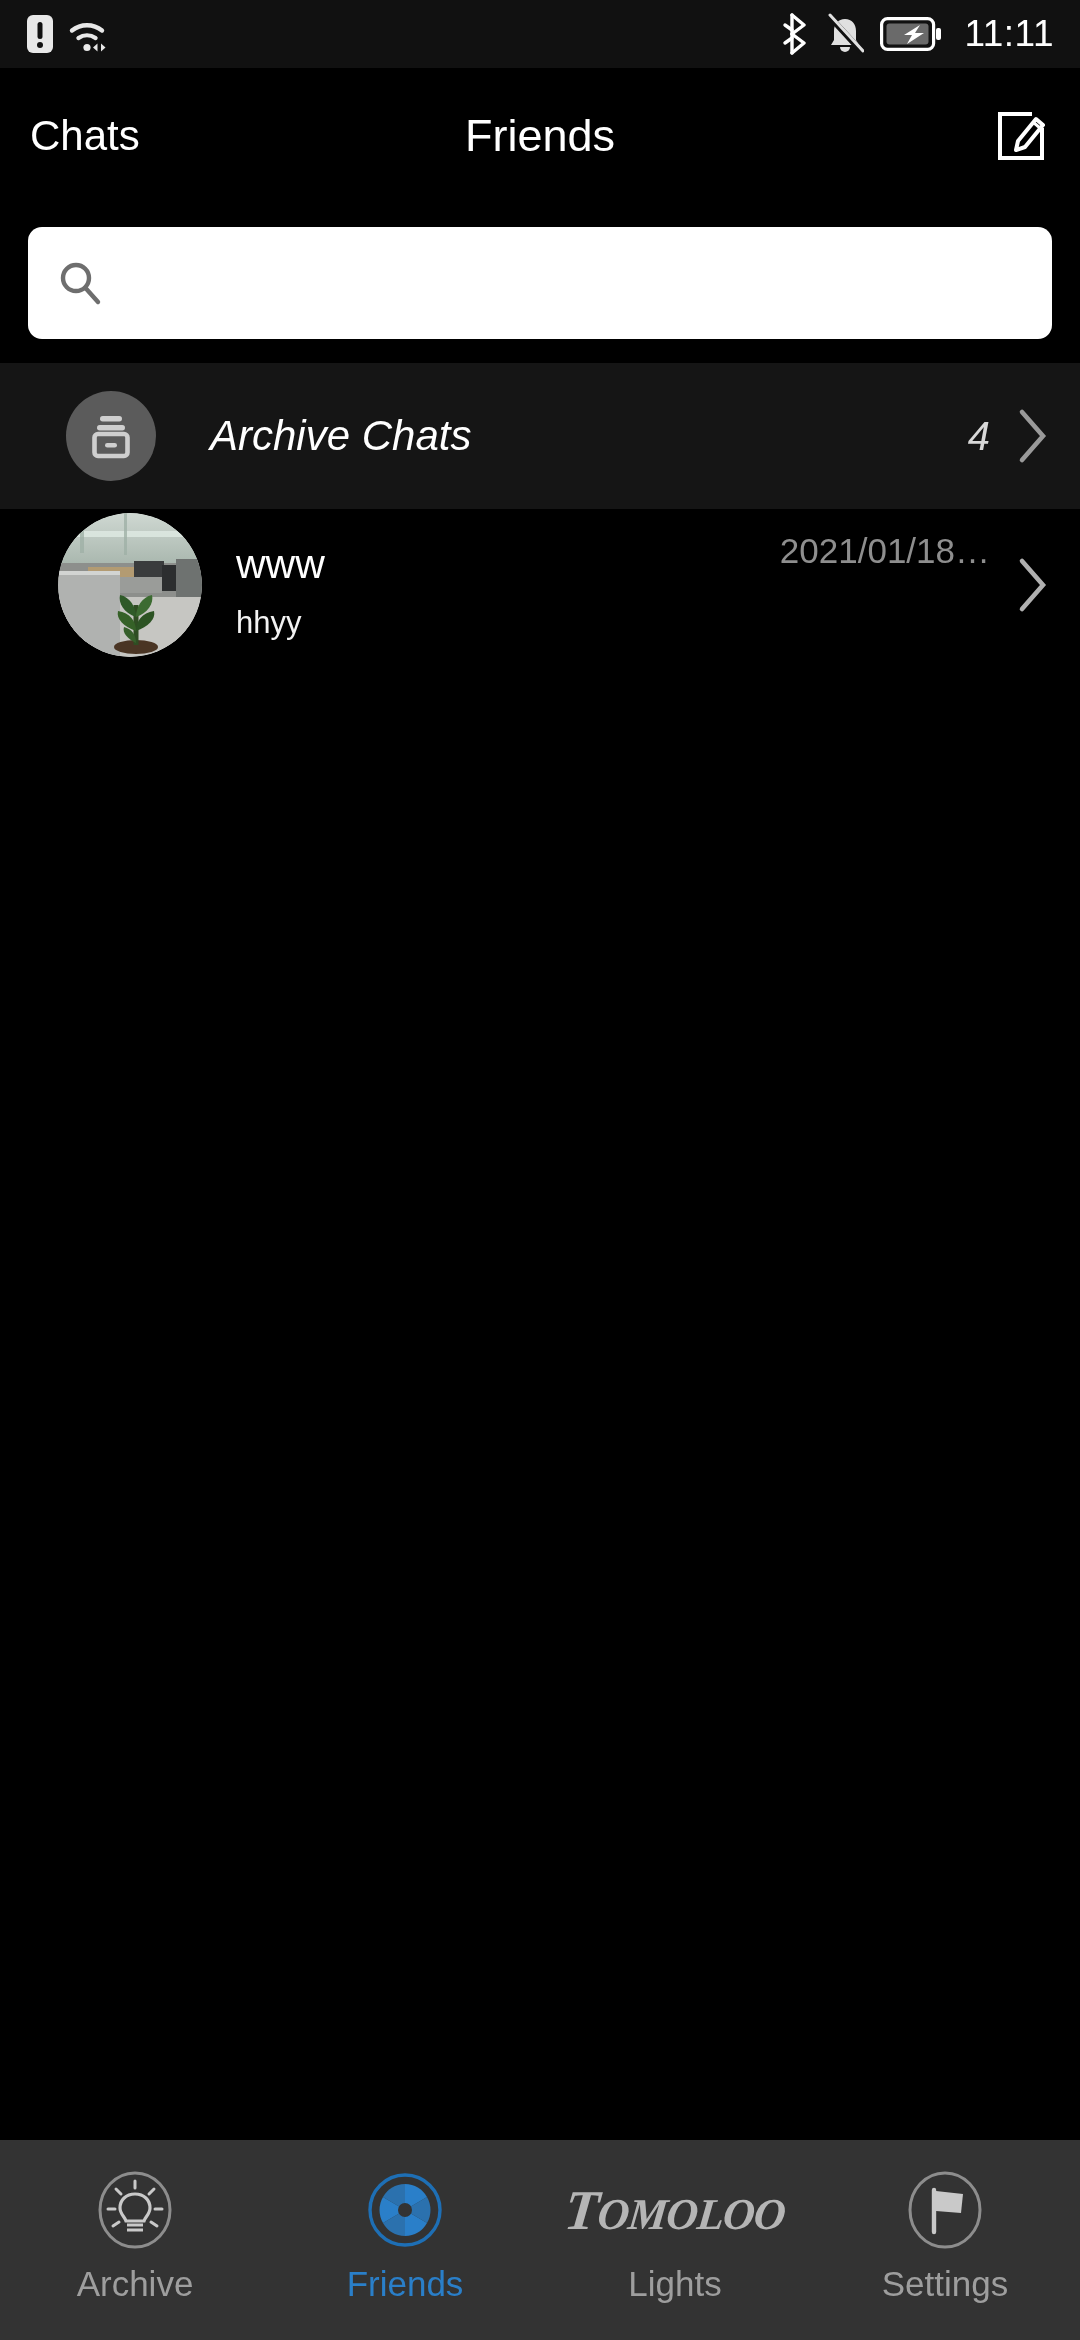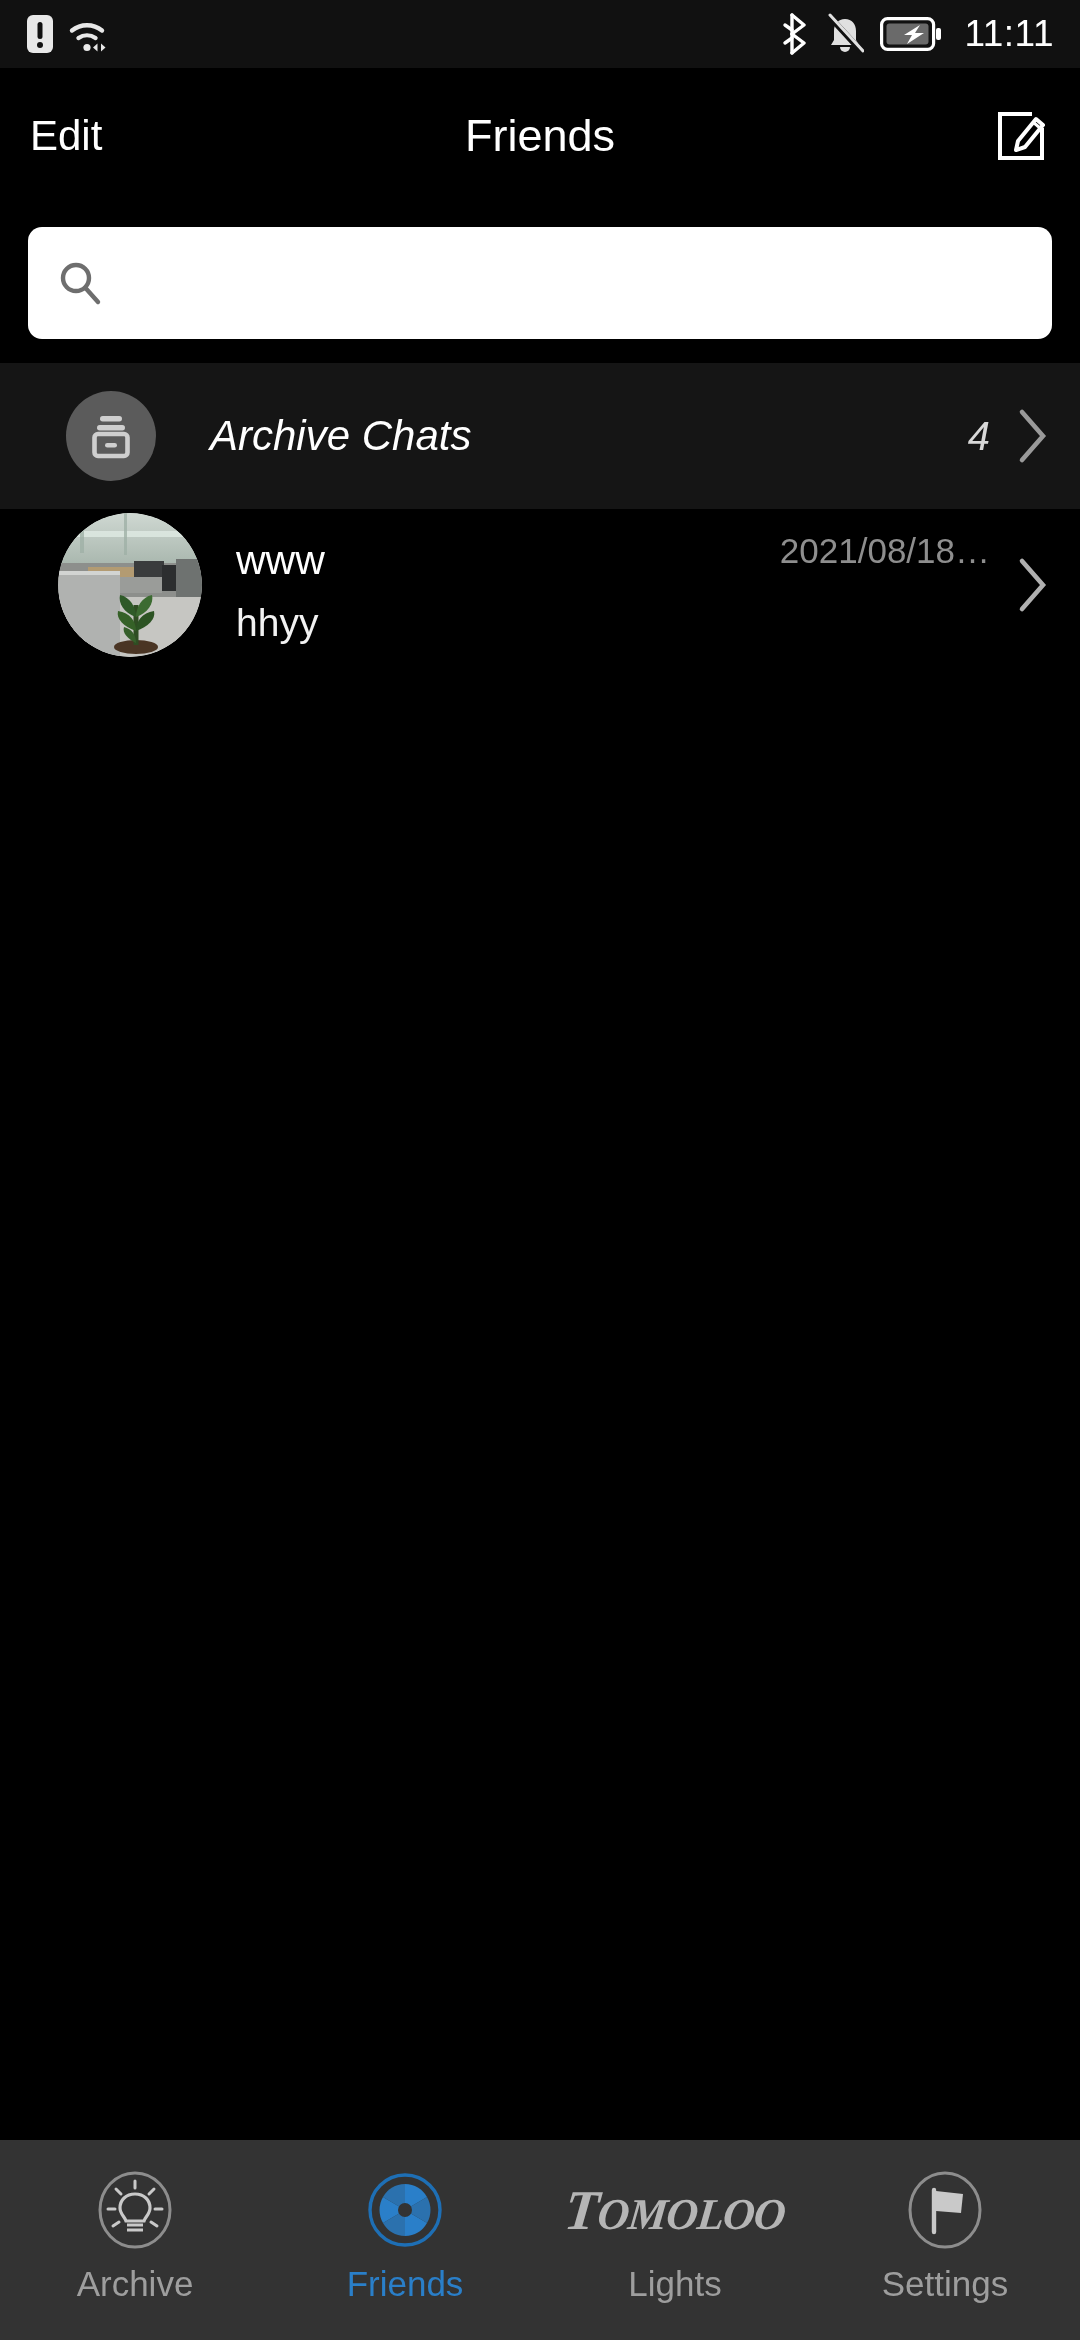--- a/index.html
+++ b/index.html
@@ -106,21 +106,21 @@
   .avatar-photo {
     width:144px; height:144px; border-radius:50%;
     flex:0 0 144px; overflow:hidden; position:relative;
     background:#1b1b1b;
   }
   .friend-texts {
     margin-left:34px; display:flex; flex-direction:column;
     justify-content:center; gap:22px; min-width:0;margin-top:12px;
   }
   .friend-name { color:#ffffff; font-size:41px; line-height:1; white-space:nowrap; }
-  .friend-msg  { color:#f2f2f2; font-size:39px; line-height:1; white-space:nowrap; }
+  .friend-msg  { color:#f2f2f2; font-size:31px; line-height:1; white-space:nowrap; }
   .friend-date {
     margin-left:auto; color:#8e8e8e; font-size:35px;
     align-self:flex-start; margin-top:22px; white-space:nowrap;
   }
   .friend-chev { margin-left:26px; align-self:center; }
 
   
   .filler { flex:1 1 auto; background:#000; }
 
   
@@ -195,21 +195,21 @@
         <rect x="1.6" y="1.6" width="52" height="30.8" rx="6" fill="none" stroke="#ffffff" stroke-width="3.2"></rect>
         <rect x="6.5" y="6.5" width="42" height="21" rx="3" fill="#6a6a6a"></rect>
         <rect x="56" y="11" width="5" height="12" rx="2" fill="#ffffff"></rect>
         <path d="M40 8 L24 18 L32 18 L27 27 L44 16 L35 16 Z" fill="#ffffff"></path>
       </svg>
       <div class="sb-clock">11:11</div>
     </div>
   </div>
 
   <div class="header">
-    <button class="hdr-edit">Edit</button>
+    <button class="hdr-edit">Chats</button>
     <div class="hdr-title">Friends</div>
     <div class="hdr-compose">
       <svg width="56" height="56" viewBox="0 0 56 56">
         <path d="M40 6 L8 6 L8 50 L50 50 L50 20" fill="none" stroke="#ffffff" stroke-width="4"></path>
         <path d="M26 33 L44 11 L51 17 L33 39 L24 42 Z" fill="#000000" stroke="#ffffff" stroke-width="4" stroke-linejoin="round"></path>
         <path d="M41 14 L48 20" stroke="#ffffff" stroke-width="3"></path>
       </svg>
     </div>
   </div>
 
@@ -273,21 +273,21 @@
           <path d="M78 118 C66 114 58 106 60 98 C72 100 78 108 78 118 Z" fill="#356127"></path>
           <path d="M78 118 C90 114 98 106 96 98 C84 100 78 108 78 118 Z" fill="#2c5323"></path>
           <path d="M78 130 C70 126 64 120 66 114 C74 116 78 122 78 130 Z" fill="#37602b"></path>
         </g>
       </svg>
     </div>
     <div class="friend-texts">
       <div class="friend-name">www</div>
       <div class="friend-msg">hhyy</div>
     </div>
-    <div class="friend-date">2021/08/18…</div>
+    <div class="friend-date">2021/01/18…</div>
     <svg class="friend-chev" width="34" height="58" viewBox="0 0 34 58">
       <path d="M6 5 L27 29 L6 53" fill="none" stroke="#b0b0b0" stroke-width="4.6" stroke-linecap="round"></path>
     </svg>
   </div>
 
   <div class="filler"></div>
 
   <div class="tabbar">
 
     <button class="tab">

